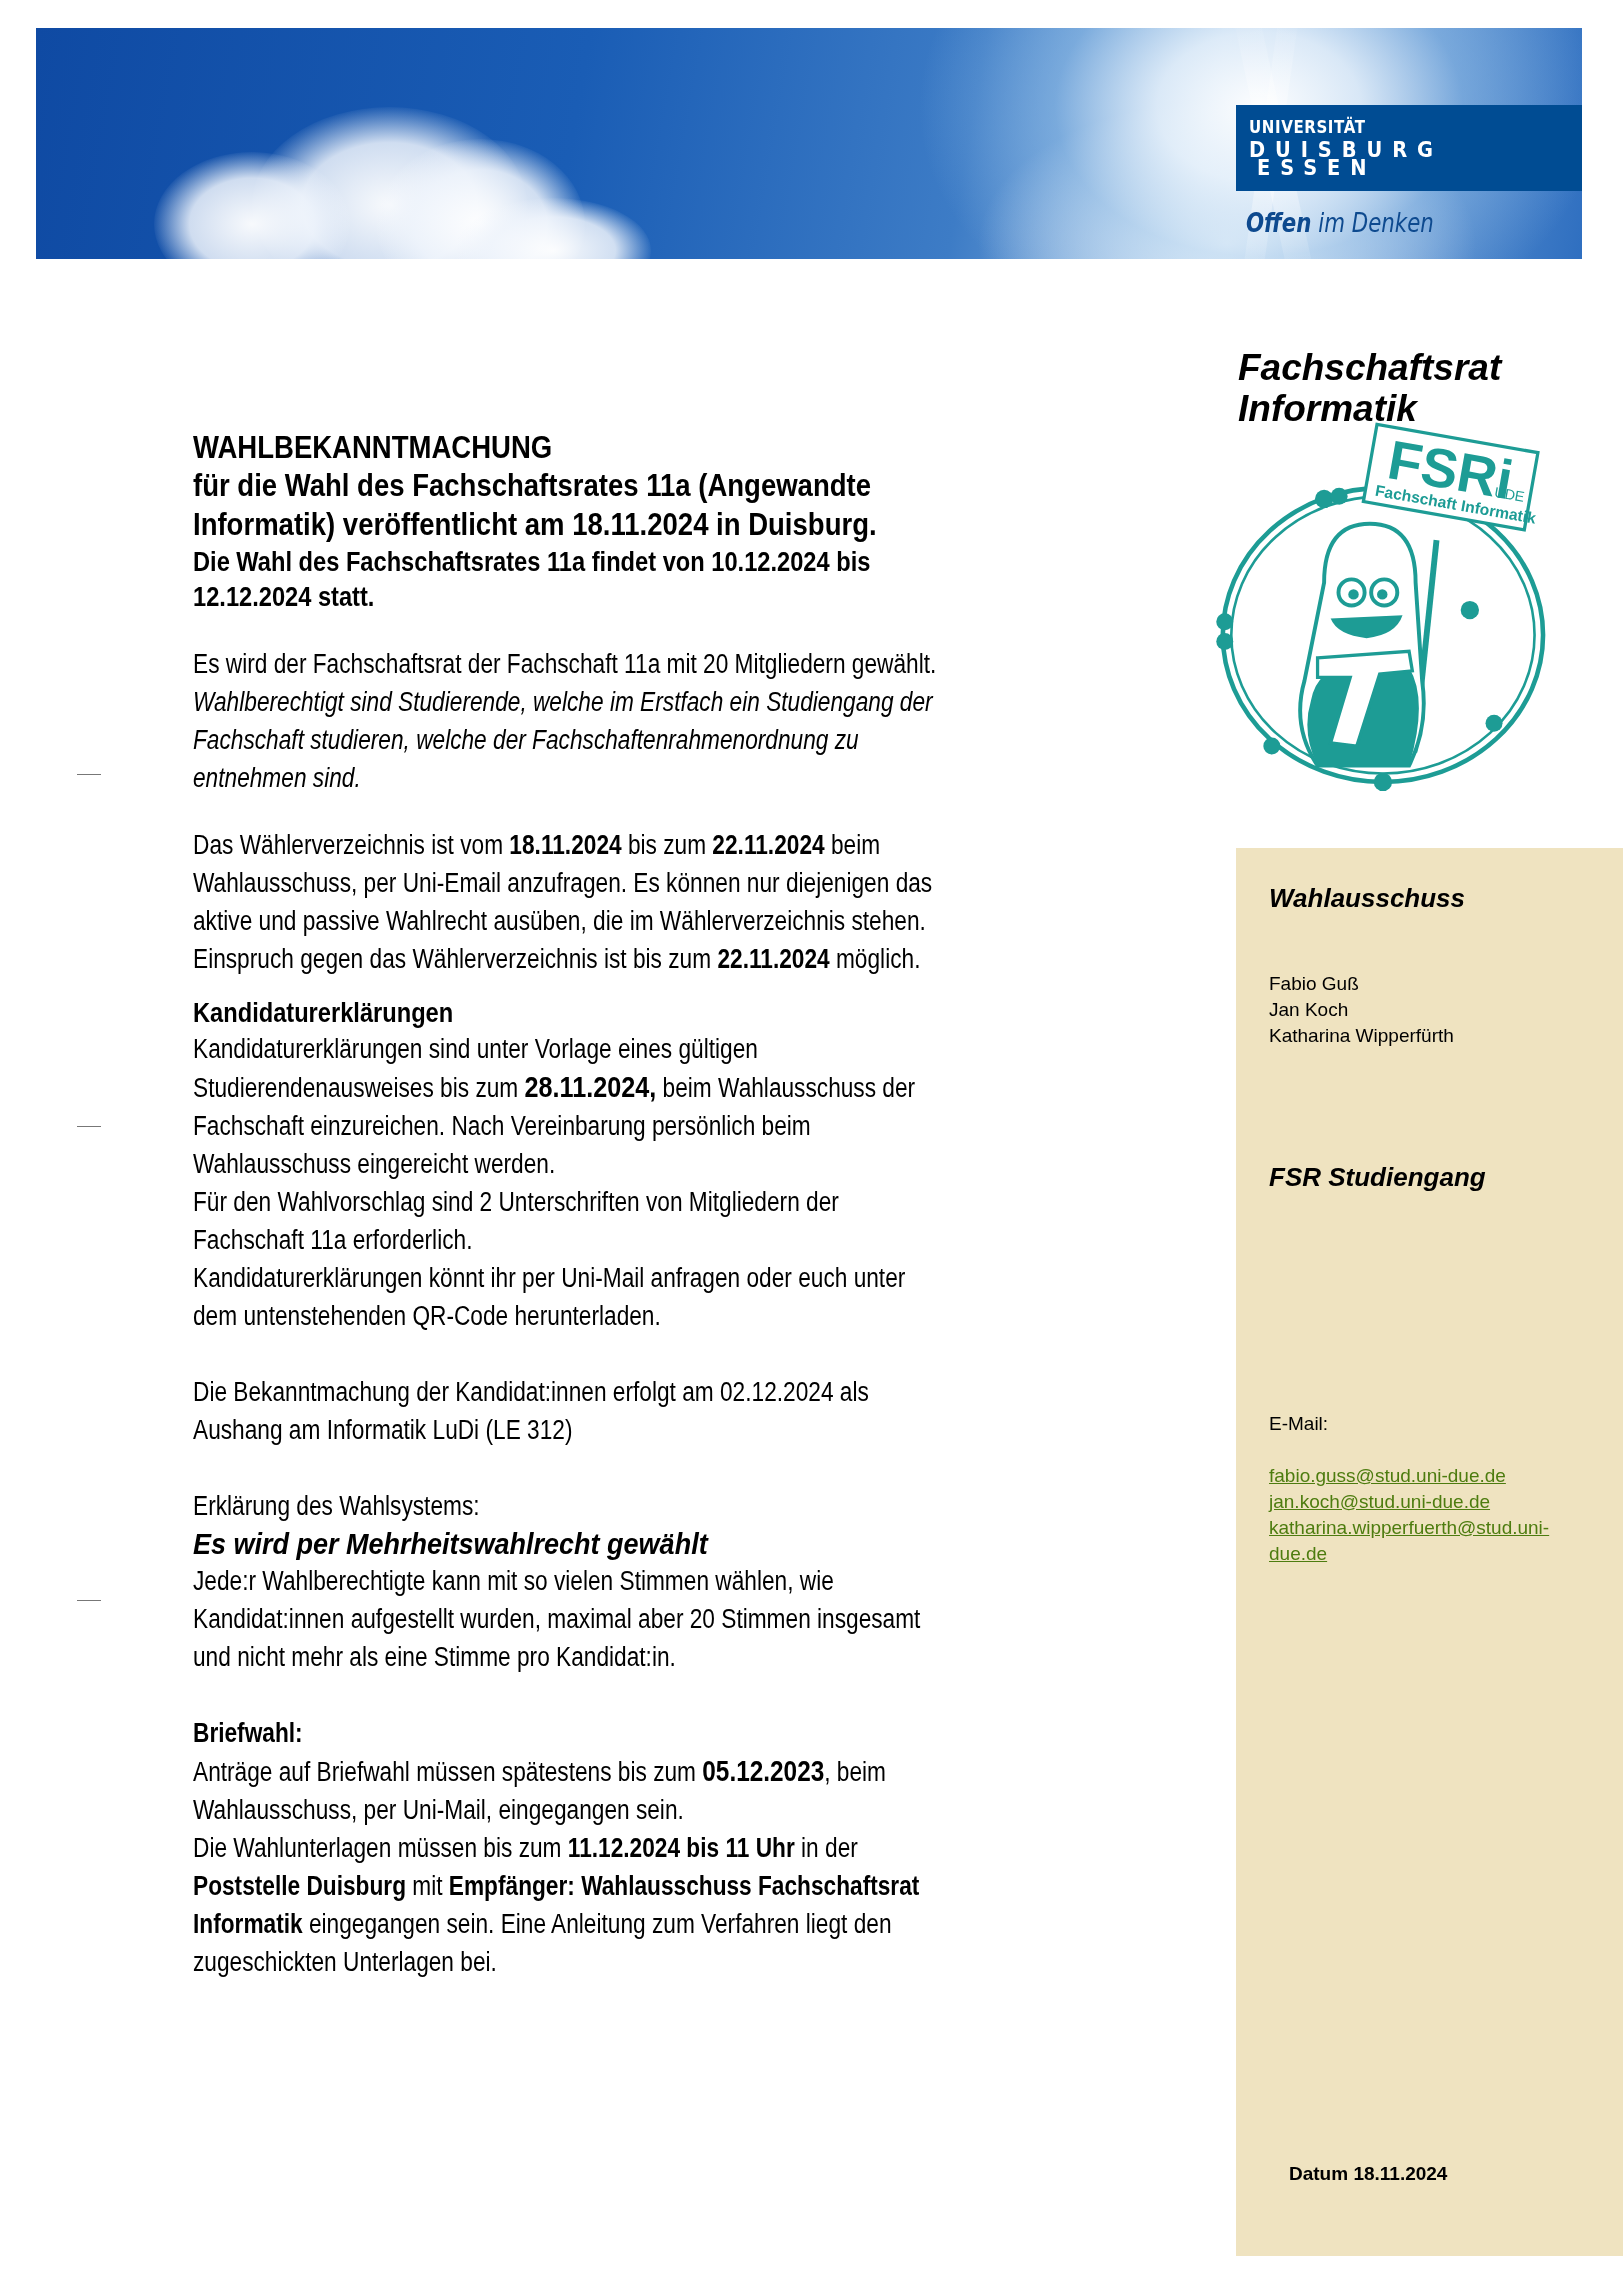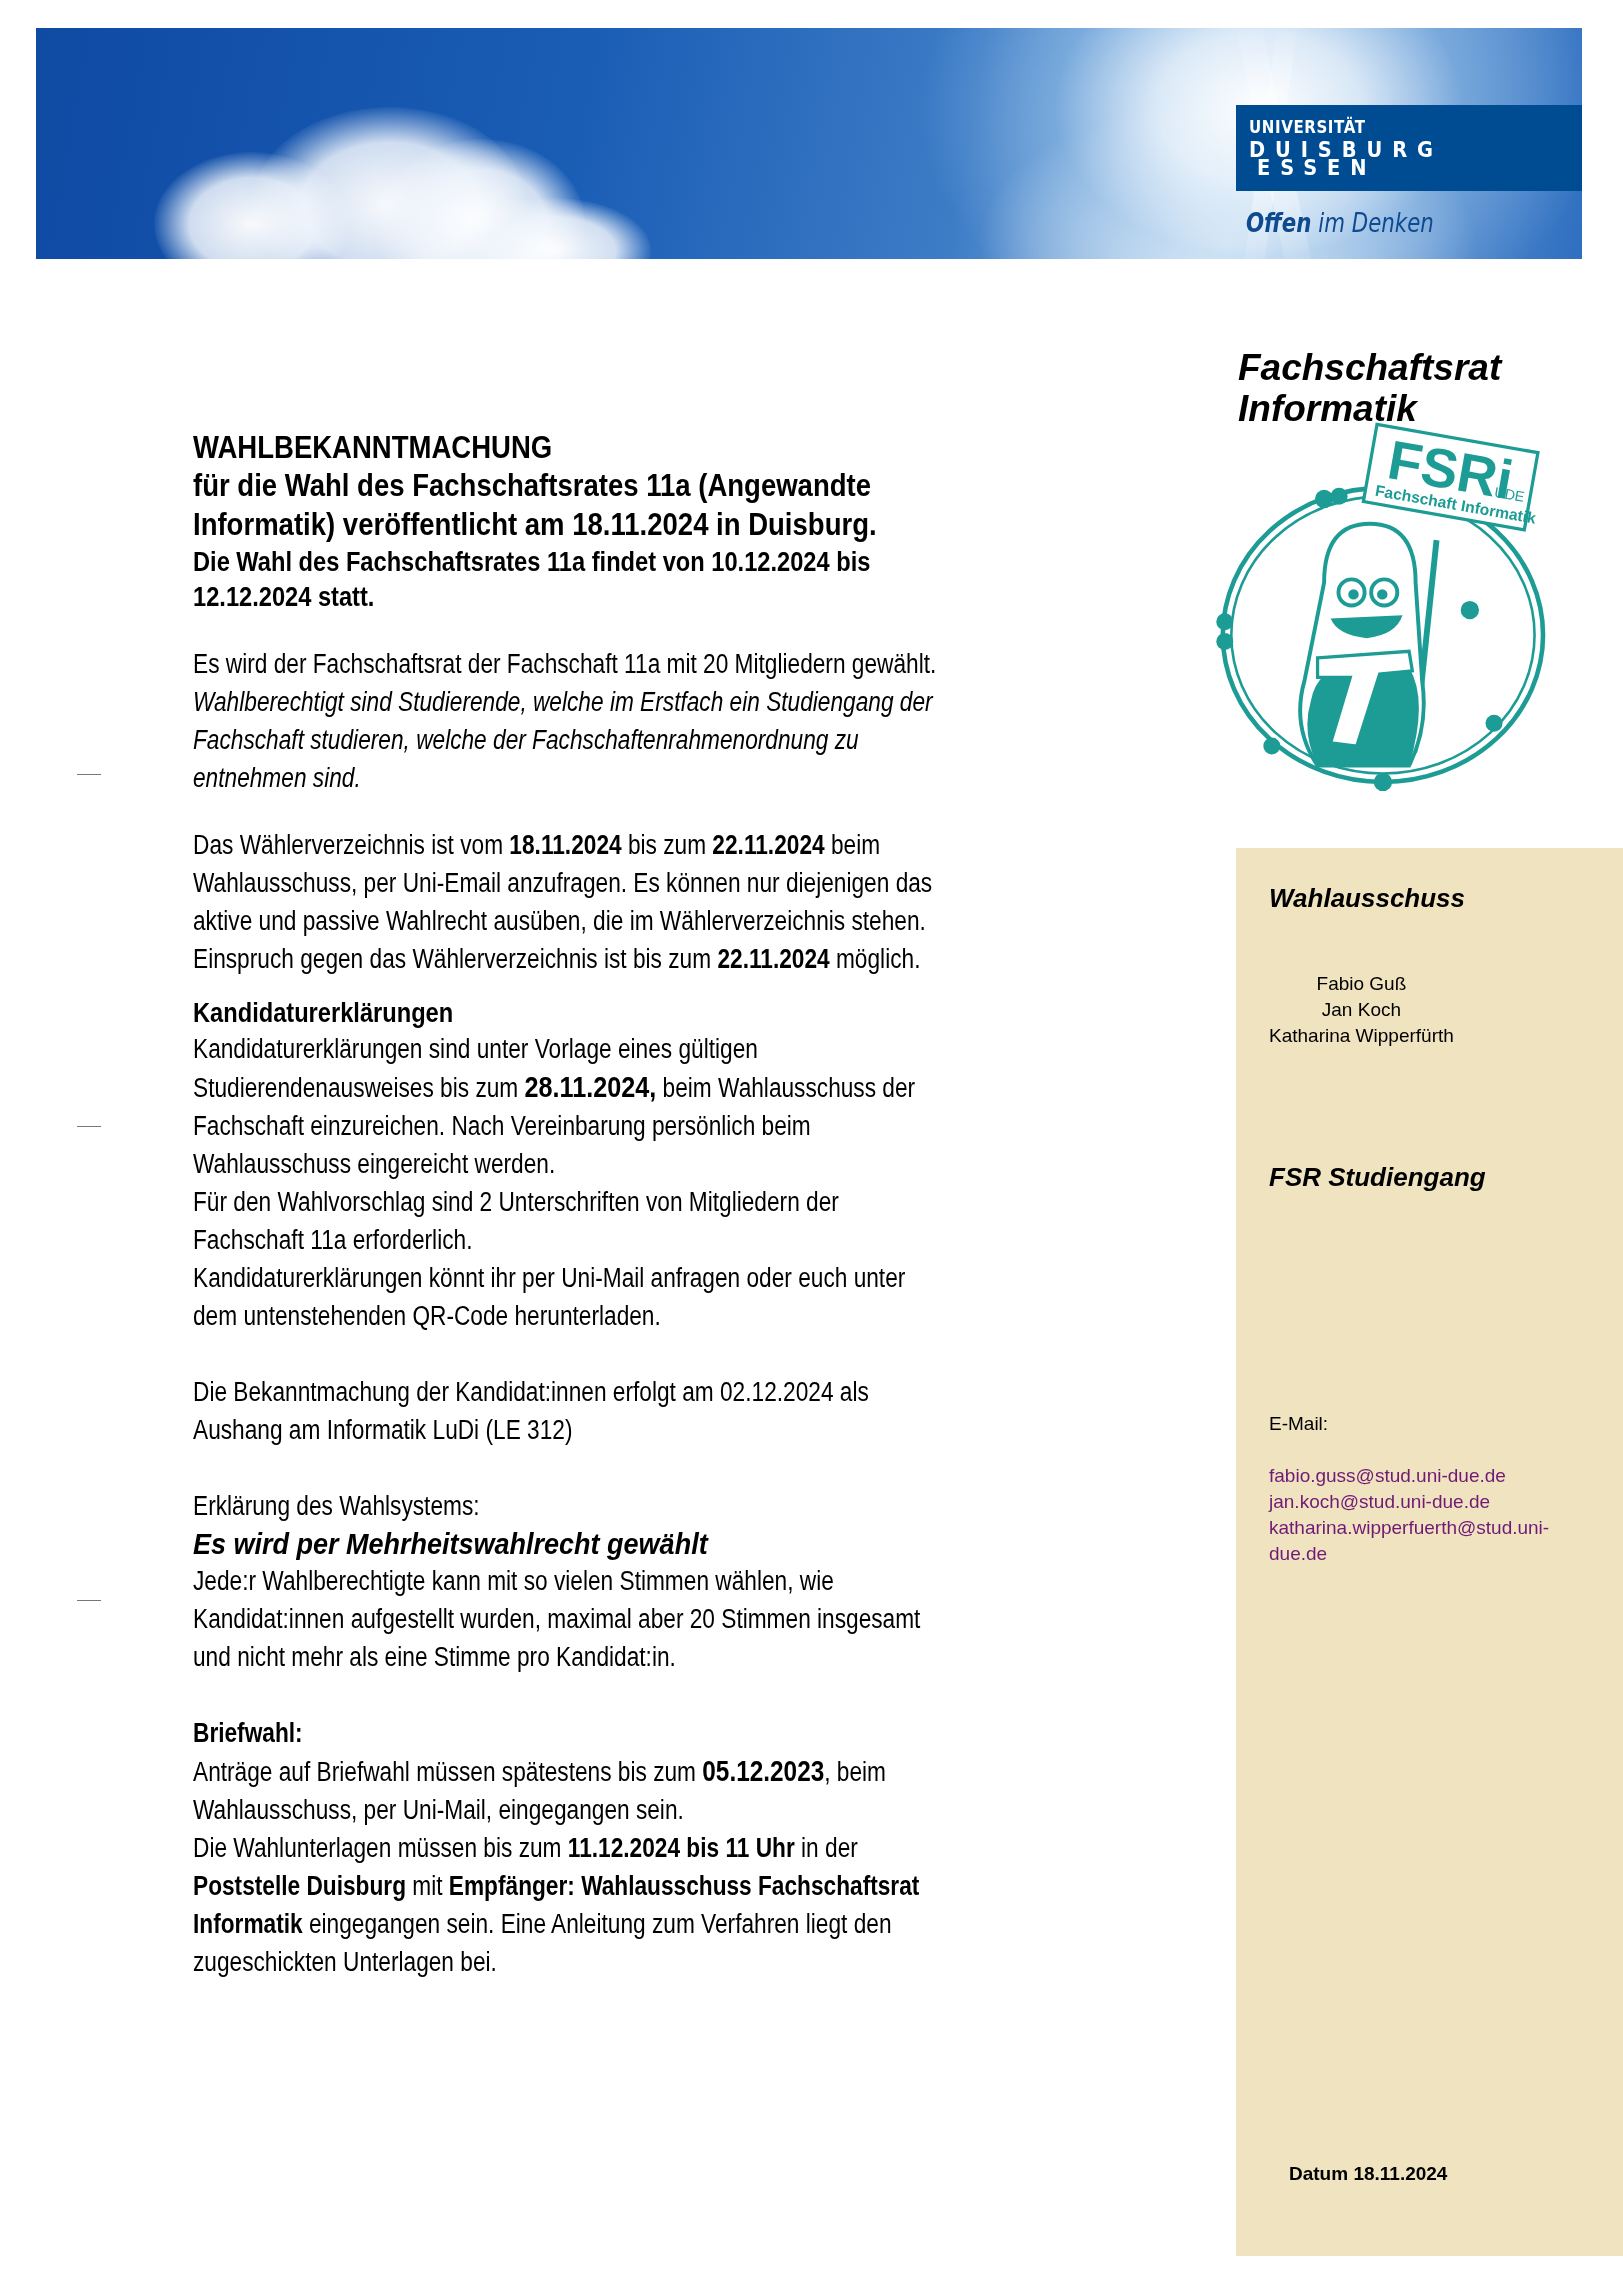--- a/index.html
+++ b/index.html
@@ -35,22 +35,22 @@
 
   .margin-mark { position: absolute; left: 77px; width: 24px; height: 1.3px; background: #777; }
 
   
   .fsr-head { position: absolute; left: 1238px; top: 347px; font-family: "Liberation Sans", sans-serif; font-weight: bold; font-style: italic; font-size: 37px; line-height: 41px; }
   .logo { position: absolute; left: 1213px; top: 419px; width: 366px; height: 373px; }
 
   .sidebar { position: absolute; left: 1236px; top: 848px; width: 393px; height: 1408px; background: #efe3c0; }
   .sb-h { position: absolute; left: 33px; font-family: "Liberation Sans", sans-serif; font-weight: bold; font-style: italic; font-size: 26px; }
   .sb-t { position: absolute; left: 33px; font-family: "Liberation Sans", sans-serif; font-size: 19px; line-height: 26px; }
-  .sb-t a { color: #701a75; display: block; }
-  .sb-t .ln { display: block; text-align: center; }
+  .sb-t a { color: #4d7c0f; text-decoration: underline; display: block; }
+  .sb-t .ln { display: block; }
 </style>
 </head>
 <body>
 
 <div class="banner">
   <div class="cloud" style="left:216px; top:79px; width:275px; height:196px;"></div>
   <div class="cloud" style="left:118px; top:124px; width:196px; height:144px;"></div>
   <div class="cloud" style="left:340px; top:111px; width:209px; height:170px;"></div>
   <div class="cloud" style="left:419px; top:170px; width:196px; height:105px;"></div>
   <div class="ray" style="left:1197px; top:-13px; width:26px; height:275px; transform: rotate(-12deg);"></div>

